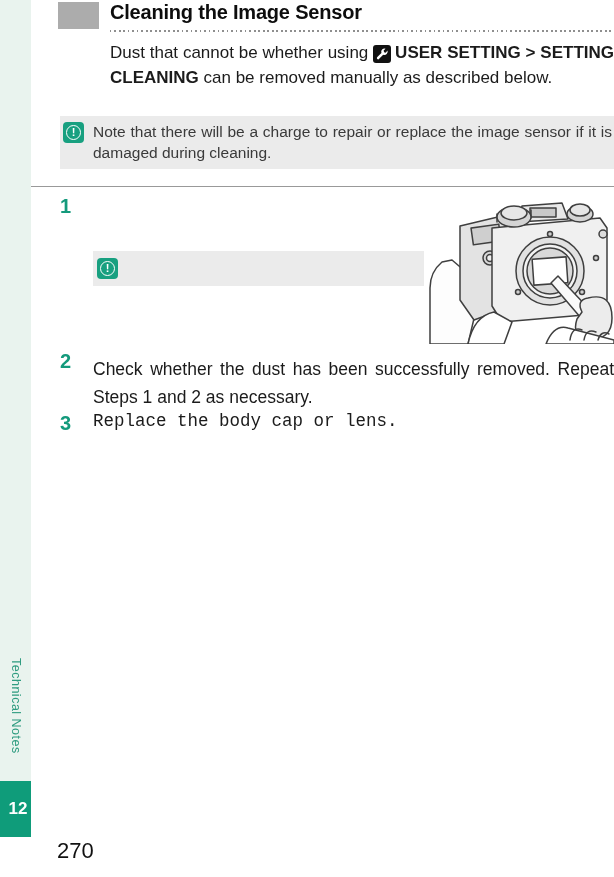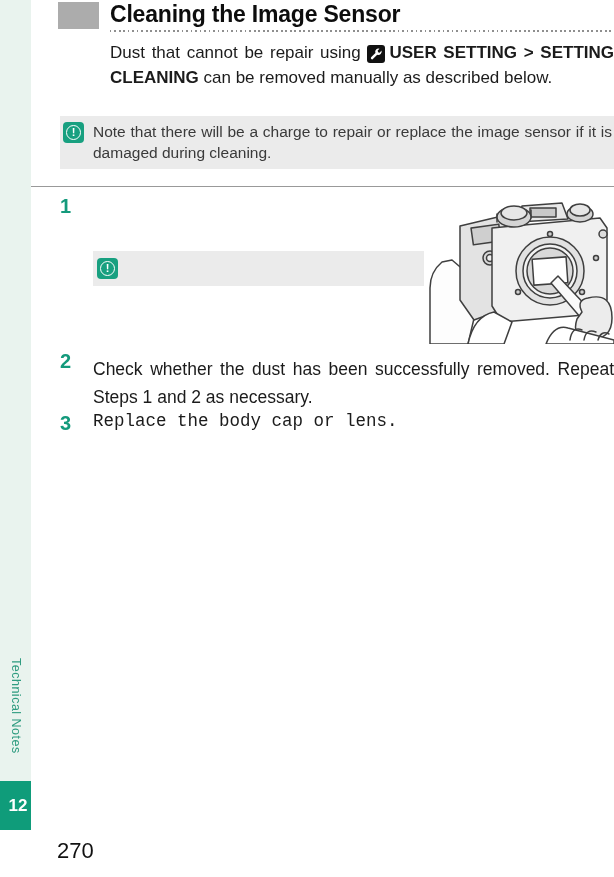--- a/index.html
+++ b/index.html
@@ -10,28 +10,28 @@
   }
   
   .mint-strip { position:absolute; left:0; top:0; width:31px; height:781px; background:#e9f3ee; }
   .vertical-label {
     position:absolute; left:0; top:658px; width:31px; height:124px;
     writing-mode:vertical-rl; text-orientation:mixed;
     display:flex; align-items:center; justify-content:flex-start;
     font-size:12.5px; color:#2f9c80; letter-spacing:0.5px;
   }
   .chapter-tab {
-    position:absolute; left:0; top:781px; width:31px; height:49px; background:#0f9c7a;
+    position:absolute; left:0; top:781px; width:31px; height:56px; background:#0f9c7a;
     color:#fff; font-weight:bold; font-size:17px;
     display:flex; align-items:center; justify-content:center; padding-left:5px;
   }
   
   .title-box { position:absolute; left:58px; top:2px; width:41px; height:27px; background:#acacac; }
   .section-title {
-    position:absolute; left:110px; top:1px; font-size:23px; font-weight:bold;
+    position:absolute; left:110px; top:1px; font-size:20px; font-weight:bold;
     letter-spacing:-0.2px; color:#0d0d0d; white-space:nowrap;
   }
   .dotted-rule {
     position:absolute; left:110px; top:30px; width:504px; height:2px;
     background:repeating-linear-gradient(to right, #8f8f8f 0 1.5px, transparent 1.5px 4.5px);
   }
   
   .intro {
     position:absolute; left:110px; top:40px; width:504px;
     font-size:17px; line-height:25px; text-align:justify; color:#1b1b1b;
@@ -84,21 +84,21 @@
   <div class="vertical-label">Technical Notes</div>
   <div class="chapter-tab">
     <span>12</span>
   </div>
 
   <div class="title-box"></div>
   <div class="section-title">Cleaning the Image Sensor</div>
   <div class="dotted-rule"></div>
 
   <p class="intro">
-    <span>Dust that cannot be repair using</span>
+    <span>Dust that cannot be whether using</span>
     <span class="setup-icon">
         <svg viewBox="0 0 24 24">
           <path d="M21.4 6.2a5.6 5.6 0 0 1-7.3 7.1l-7 7a2.2 2.2 0 1 1-3.1-3.1l7-7a5.6 5.6 0 0 1 7.1-7.3l-3.3 3.3.8 2.7 2.7.8z" fill="#fff"></path>
         </svg>
       </span><b>USER SETTING</b>
     <b>&gt;</b>
     <b>SETTING CLEANING</b>
     <span>can be removed manually as described below.</span>
   </p>
 

